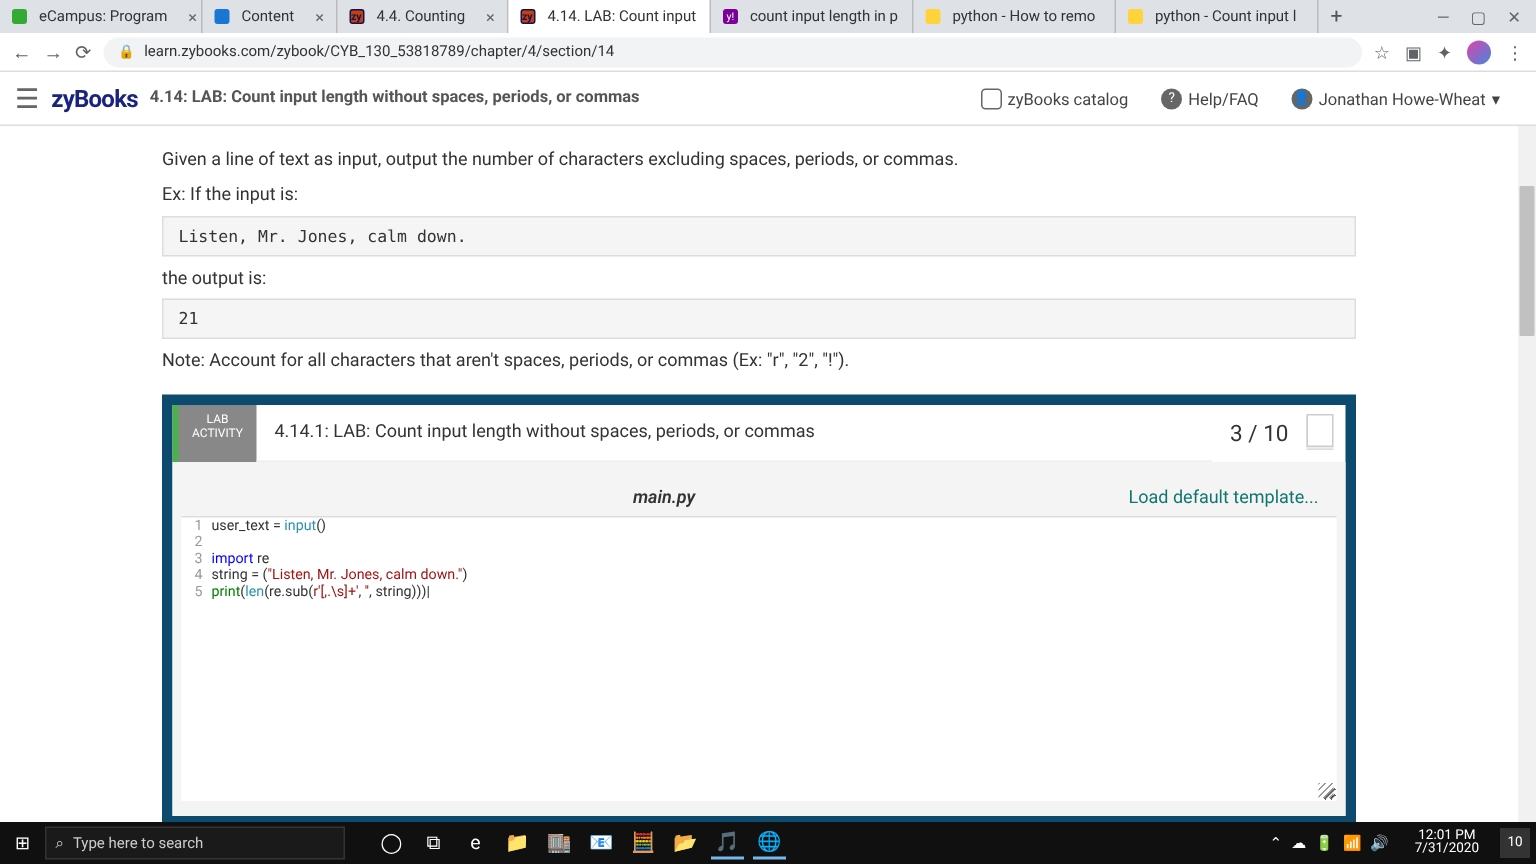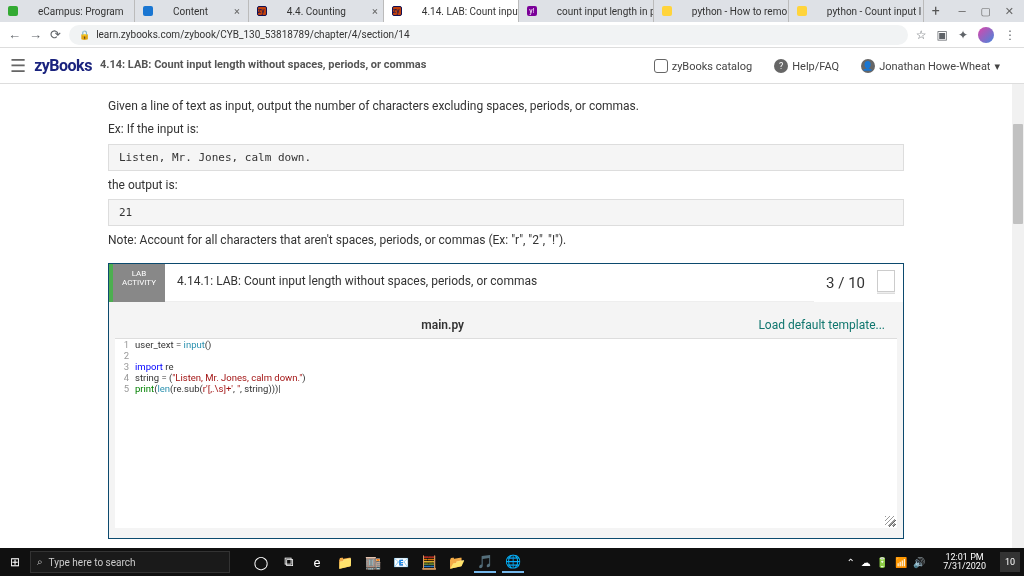--- a/index.html
+++ b/index.html
@@ -1,26 +1,26 @@
 <!DOCTYPE html>
 <html><head>
 <meta charset="utf-8">
 <style>
 * { margin: 0; padding: 0; box-sizing: border-box; font-family: -apple-system, BlinkMacSystemFont, "Segoe UI", Roboto, Arial, sans-serif; }
 body { width: 1024px; height: 576px; overflow: hidden; background: #fff; position: relative; }
 
 
 .browser-tabs { height: 22px; background: #dee1e6; display: flex; align-items: center; font-size: 10px; color: #333; }
-.browser-tabs .tab { display: flex; align-items: center; padding: 0 8px; height: 100%; border-right: 1px solid #bbb; white-space: nowrap; gap: 20px; cursor: pointer; max-width: 135px; overflow: hidden;}
+.browser-tabs .tab { display: flex; align-items: center; padding: 0 8px; height: 100%; border-right: 1px solid #bbb; white-space: nowrap; gap: 8px; cursor: pointer; max-width: 135px; overflow: hidden;}
 .browser-tabs .tab.active { background: #fff; }
 .browser-tabs .tab .x { margin-left: 6px; color: #666; font-size: 11px;}
 .browser-tabs .favicon { width: 10px; height: 10px; border-radius: 2px; display:inline-block; flex-shrink:0;}
 .fav-green { background: #3a3; }
 .fav-blue { background: #1976d2; }
-.fav-zy { background: #c2410c; border: 1px solid #115; color:#115; font-size:7px; font-weight:normal; line-height:8px;}
+.fav-zy { background: #c2410c; border: 1px solid #115; color:#115; font-size:7px; font-weight:bold; line-height:8px;}
 .fav-y { background: #7b0099; color:#fff; font-size:7px; text-align:center; line-height:10px;}
 .fav-py { background: #ffd43b; }
 .browser-tabs .newtab { padding: 0 8px; font-size: 14px; color:#555; cursor:pointer;}
 .browser-tabs .wincontrols { margin-left:auto; display:flex; gap:14px; padding:0 10px; color:#666; font-size:11px;}
 
 .addr-bar { height: 26px; background: #fff; display: flex; align-items: center; padding: 0 8px; gap: 8px; border-bottom: 1px solid #ddd; }
 .addr-bar .nav-btn { color: #5f6368; font-size: 13px; cursor:pointer;}
 .addr-bar .url-box { flex: 1; display: flex; align-items: center; background: #f1f3f4; border-radius: 12px; height: 20px; padding: 0 10px; font-size: 10px; color: #333; gap: 6px;}
 .addr-bar .url-box .lock { color: #5f6368; font-size: 9px;}
 .addr-bar .right-icons { display: flex; gap: 10px; align-items: center; color: #5f6368; font-size: 12px;}
@@ -40,30 +40,30 @@
 
 
 .page-scroll { position: absolute; top: 84px; left: 0; right: 12px; bottom: 28px; overflow: hidden; }
 .page-scrollbar { position:absolute; right:0; top:84px; bottom:28px; width:12px; background:#f1f1f1;}
 .page-scrollbar .thumb { position:absolute; left:1px; right:1px; top: 40px; height: 100px; background:#c1c1c1; border-radius:1px;}
 
 .content { width: 796px; margin: 0 auto; padding: 8px 0; font-size: 12px; color: #333; }
 .content p { margin: 6px 0; line-height: 1.4;}
 .codebox { background: #f5f5f5; border: 1px solid #ddd; padding: 6px 10px; font-family: Consolas, monospace; font-size: 11px; margin: 6px 0;}
 
-.lab-card { border: 1px solid #0c4a6e; margin-top: 14px; }
+.lab-card { border: 7px solid #0c4a6e; margin-top: 14px; }
 .lab-head { display: flex; align-items: stretch; }
 .lab-head .badge { width: 56px; background: #888; color:#fff; font-size: 8px; text-align:center; padding: 6px 0; border-left: 4px solid #4caf50; line-height:1.1;}
 .lab-head .title { flex:1; padding: 10px 12px; font-size: 12px; color:#333; border-bottom: 1px solid #eee;}
 .lab-head .score { padding: 10px 12px; font-size: 15px; color:#333;}
 .lab-head .box { width:18px; height:22px; border:1px solid #ccc; margin: 6px 8px 6px 0; box-shadow: 0 1px 0 #eee, 0 2px 0 #ddd;}
 
 .editor-wrap { background:#f4f4f4; padding: 10px 6px;}
 .editor-head { display:flex; padding: 6px 12px; font-size:12px;}
-.editor-head .fname { flex:1; text-align:center; font-weight:600; color:#333;}
+.editor-head .fname { flex:1; text-align:center; font-weight:600; color:#333;font-style:italic;}
 .editor-head .load { color: #0f766e; cursor:pointer;}
 .editor { background:#fff; position:relative; height: 190px; resize: both; overflow:auto; font-family: Consolas, monospace; font-size: 9.5px; border-top:1px solid #ddd;}
 .editor .line { display:flex; white-space: pre;}
 .editor .gutter { width: 20px; text-align:right; color:#999; padding-right: 6px; user-select:none;}
 .editor .code {}
 .kw-green { color: #008000; }
 .kw-blue { color: #00f; }
 .kw-teal { color: #2b91af; }
 .kw-str { color: #a31515; }
 .editor .resizer { position:absolute; right:2px; bottom:2px; width:10px; height:10px; background: repeating-linear-gradient(135deg,#999,#999 1px,transparent 1px,transparent 3px);}

